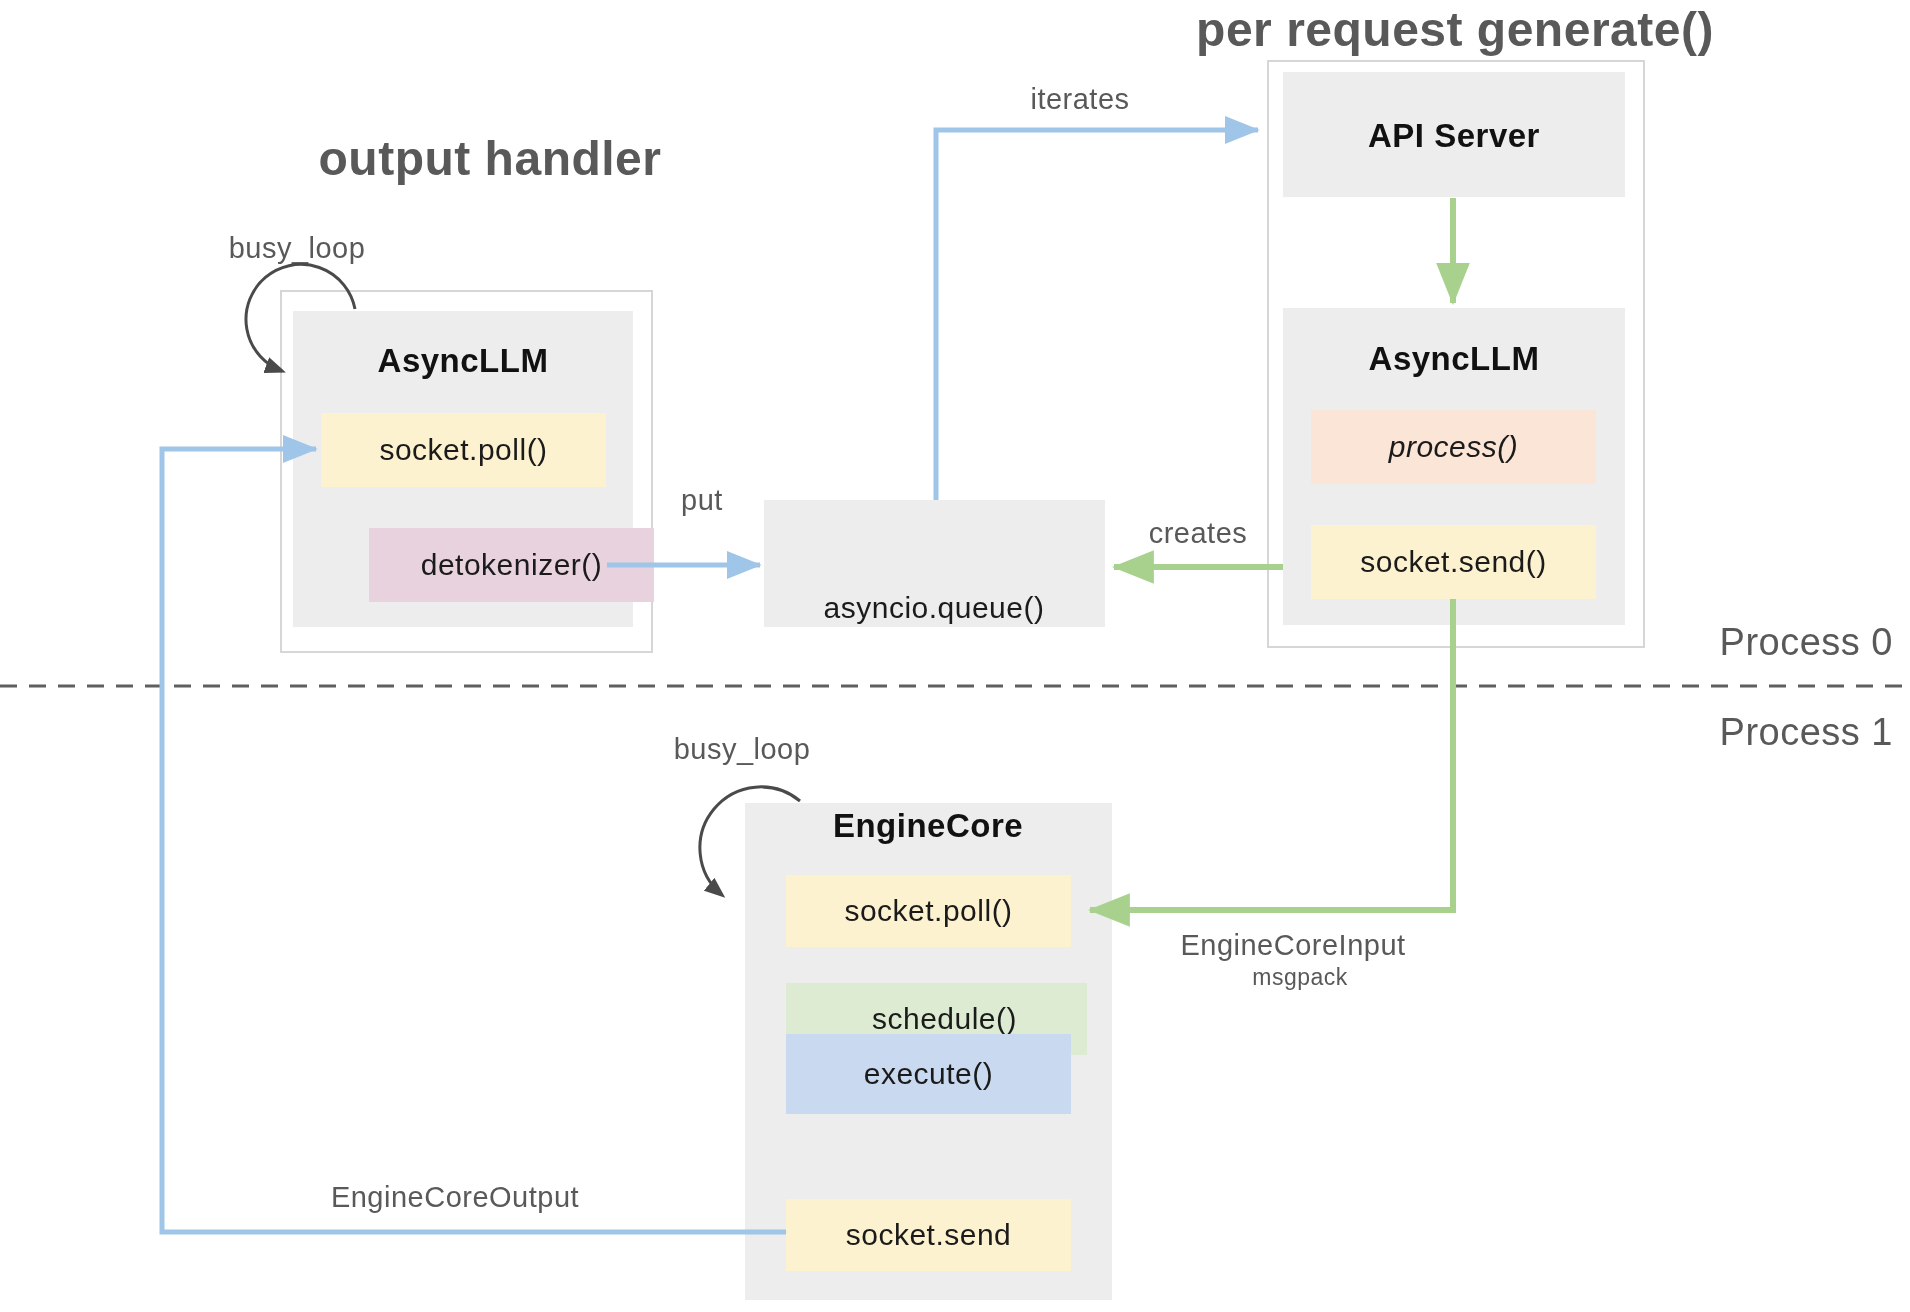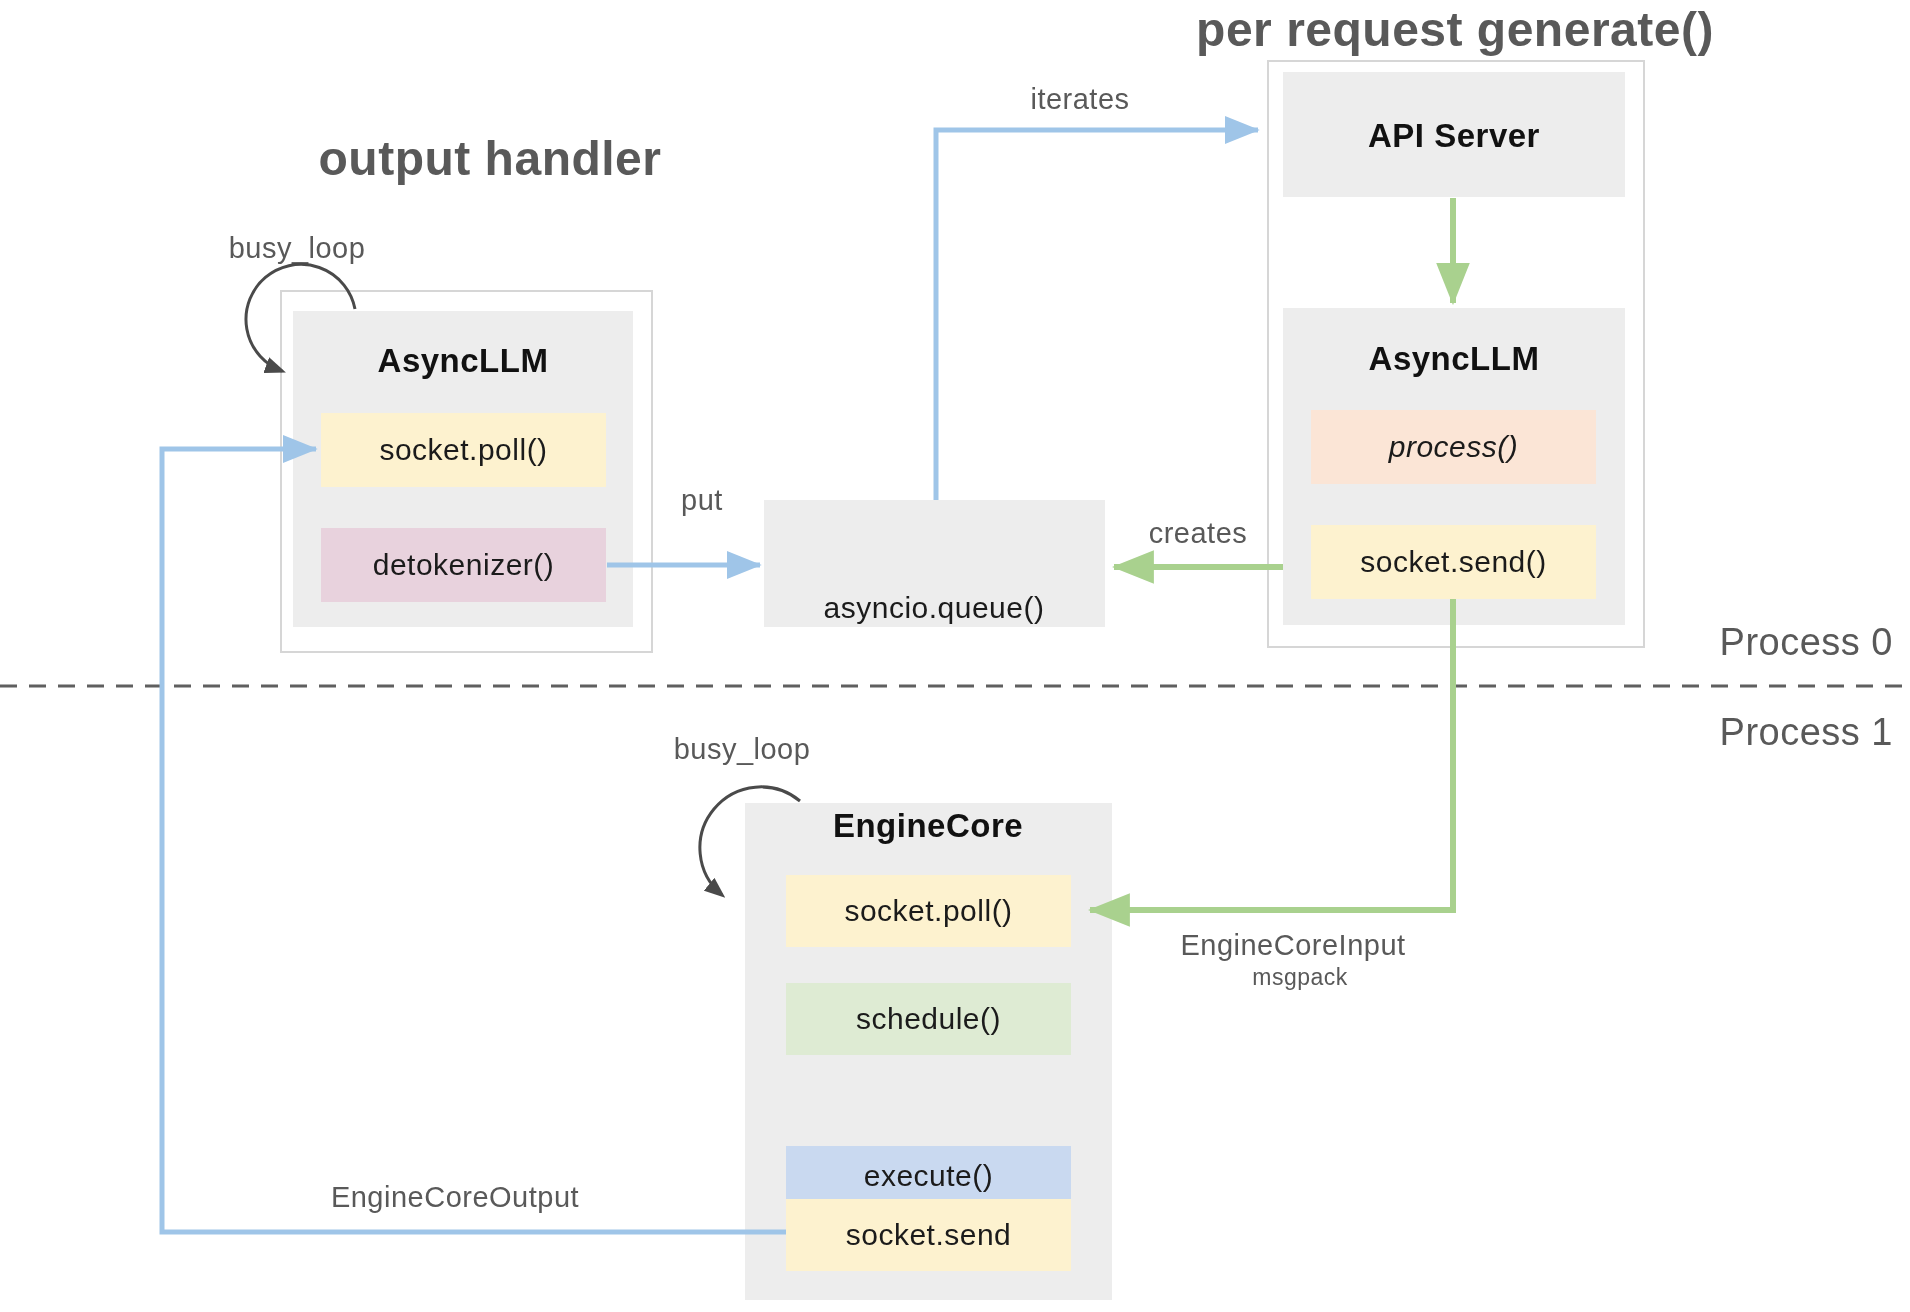--- a/index.html
+++ b/index.html
@@ -9,23 +9,23 @@
   }
   
   .frame{position:absolute;background:#ffffff;border:2px solid var(--frame_border);box-sizing:border-box;}
   .panel{position:absolute;background:var(--panel_gray);}
   
   .chip{
     position:absolute;width:285px;display:flex;align-items:center;justify-content:center;
     font-size:30px;color:#1b1b1b;letter-spacing:0.5px;
   }
   .chip.yellow{background:var(--chip_yellow);}
-  .chip.pink{background:var(--chip_pink);}
+  .chip.pink{background:var(--chip_pink);margin-left:48px;}
   .chip.orange{background:var(--chip_orange);font-style:italic;}
-  .chip.green{background:var(--chip_green);}
+  .chip.green{background:var(--chip_green);padding-left:16px;}
   .chip.blue{background:var(--chip_blue);}
   
   .node-title{
     position:absolute;transform:translate(-50%,-50%);font-weight:bold;font-size:33px;color:#111;
     letter-spacing:0.5px;white-space:nowrap;
   }
   .big-title{
     position:absolute;transform:translate(-50%,-50%);font-weight:bold;font-size:48px;
     color:var(--label_gray);letter-spacing:0.5px;white-space:nowrap;
   }
@@ -67,21 +67,21 @@
   <div class="chip orange" style="left:1311px;top:410px;height:74px">process()</div>
   <div class="chip yellow" style="left:1311px;top:525px;height:74px">socket.send()</div>
 
   <div class="panel" style="left:764px;top:500px;width:341px;height:127px"></div>
   <div class="queue-text" style="left:934px;top:564px">asyncio.queue()</div>
 
   <div class="panel" style="left:745px;top:803px;width:367px;height:497px"></div>
   <div class="node-title" style="left:928px;top:826px">EngineCore</div>
   <div class="chip yellow" style="left:786px;top:875px;height:72px">socket.poll()</div>
   <div class="chip green" style="left:786px;top:983px;height:72px">schedule()</div>
-  <div class="chip blue" style="left:786px;top:1146px;height:60px">execute()</div>
+  <div class="chip blue" style="left:786px;top:1034px;height:80px">execute()</div>
   <div class="chip yellow" style="left:786px;top:1199px;height:72px">socket.send</div>
   <div class="lbl" style="left:742px;top:749px">busy_loop</div>
 
   <div class="lbl" style="left:1080px;top:99px">iterates</div>
   <div class="lbl" style="left:702px;top:500px">put</div>
   <div class="lbl" style="left:1198px;top:533px">creates</div>
   <div class="lbl" style="left:1293px;top:945px">EngineCoreInput</div>
   <div class="lbl small-italic" style="left:1300px;top:977px">msgpack</div>
   <div class="lbl" style="left:455px;top:1197px">EngineCoreOutput</div>
 

